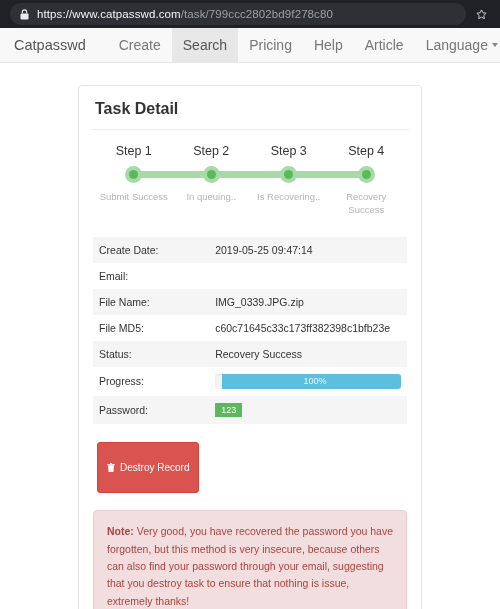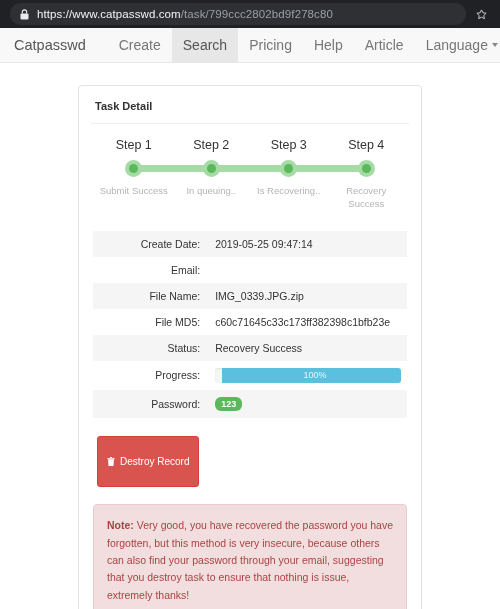--- a/index.html
+++ b/index.html
@@ -86,21 +86,21 @@
   .panel {
     width: 344px;
     margin: 0 auto;
     background: #fff;
     border: 1px solid #e3e3e3;
     border-radius: 4px;
     box-shadow: 0 1px 1px rgba(0,0,0,.05);
     padding: 12px 14px 20px 14px;
   }
   .panel-title {
-    font-size: 11px;
+    font-size: 16px;
     font-weight: bold;
     color: #333;
     padding: 2px 0 11px 2px;
   }
   .panel-divider { border-top: 1px solid #eee; margin: 0 -2px 0 -2px; }
 
   
   .stepper { display: flex; padding: 14px 2px 4px 2px; }
   .step { flex: 1; display: flex; flex-direction: column; align-items: center; position: relative; }
   .step-title {
@@ -156,21 +156,21 @@
   .detail-table tr.striped { background: #f5f5f5; }
   .detail-table td {
     padding: 7px 6px;
     font-size: 10.5px;
     color: #333;
     vertical-align: middle;
     border: none;
   }
   .detail-table td.label {
     width: 37%;
-    text-align: right;
+    text-align: left;
     color: #333;
     padding-right: 9px;
     white-space: nowrap;
     margin-top: 48px;
   }
   .detail-table td.value { text-align: left; }
 
   .progress-track {
     width: 100%;
     height: 15px;
@@ -184,23 +184,23 @@
     background: #5bc0de;
     color: #e8f6fb;
     font-size: 9px;
     display: flex; align-items: center; justify-content: center; margin-left: 7px;
   }
   .badge-password {
     display: inline-block;
     background: #5cb85c;
     color: #fff;
     font-size: 9px;
-    font-weight: bold;
+    font-weight: normal;
     padding: 2px 6px;
-    border-radius: 6px;
+    border-radius: 0;
     line-height: 1.2;
   }
 
   
   .btn-row { margin-top: 18px; padding-left: 4px; }
   .btn-danger {
     display: inline-flex;
     align-items: center;
     gap: 5px;
     background: #d9534f;

